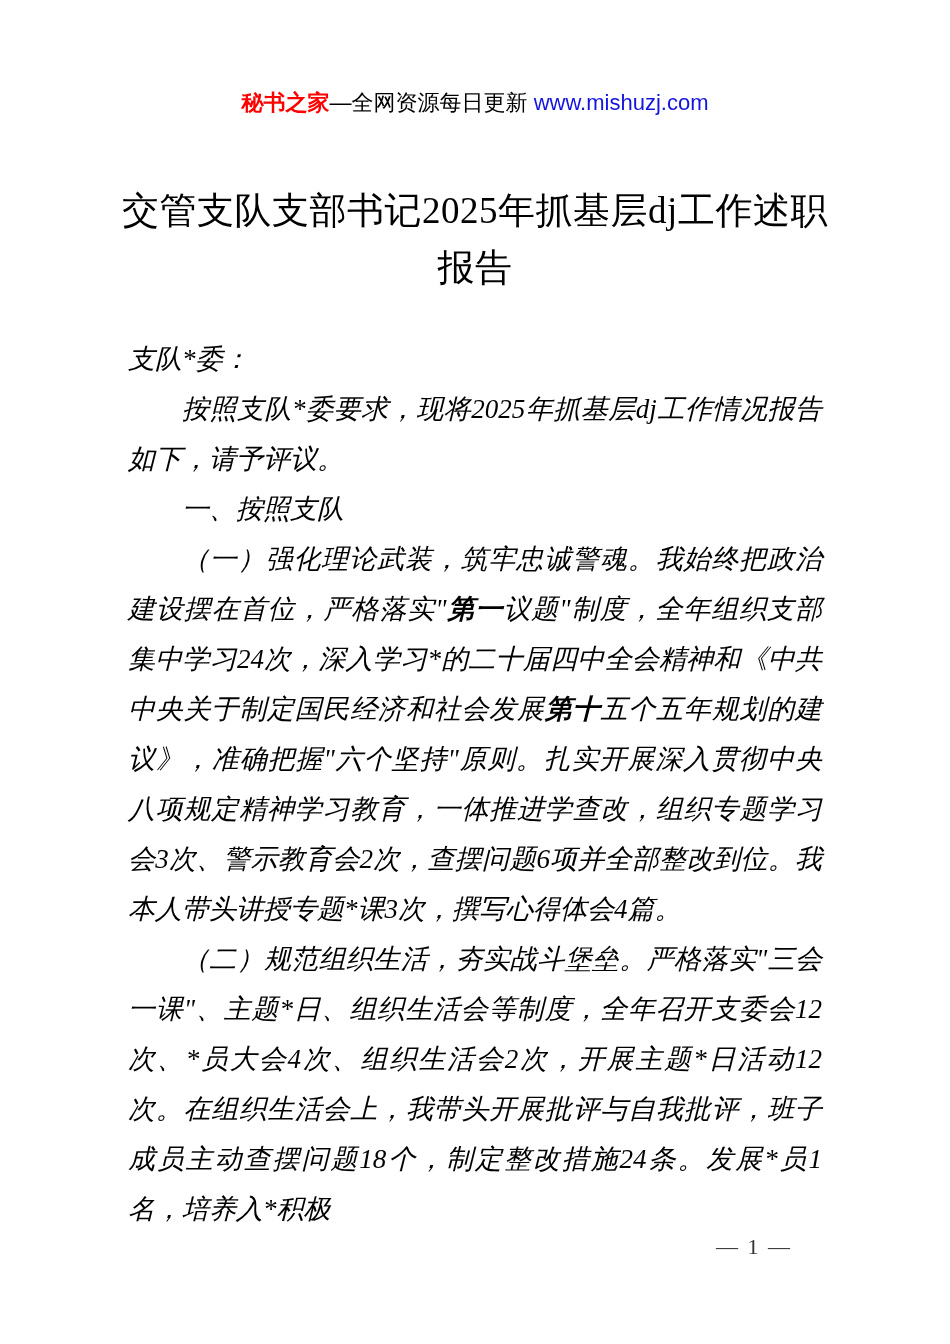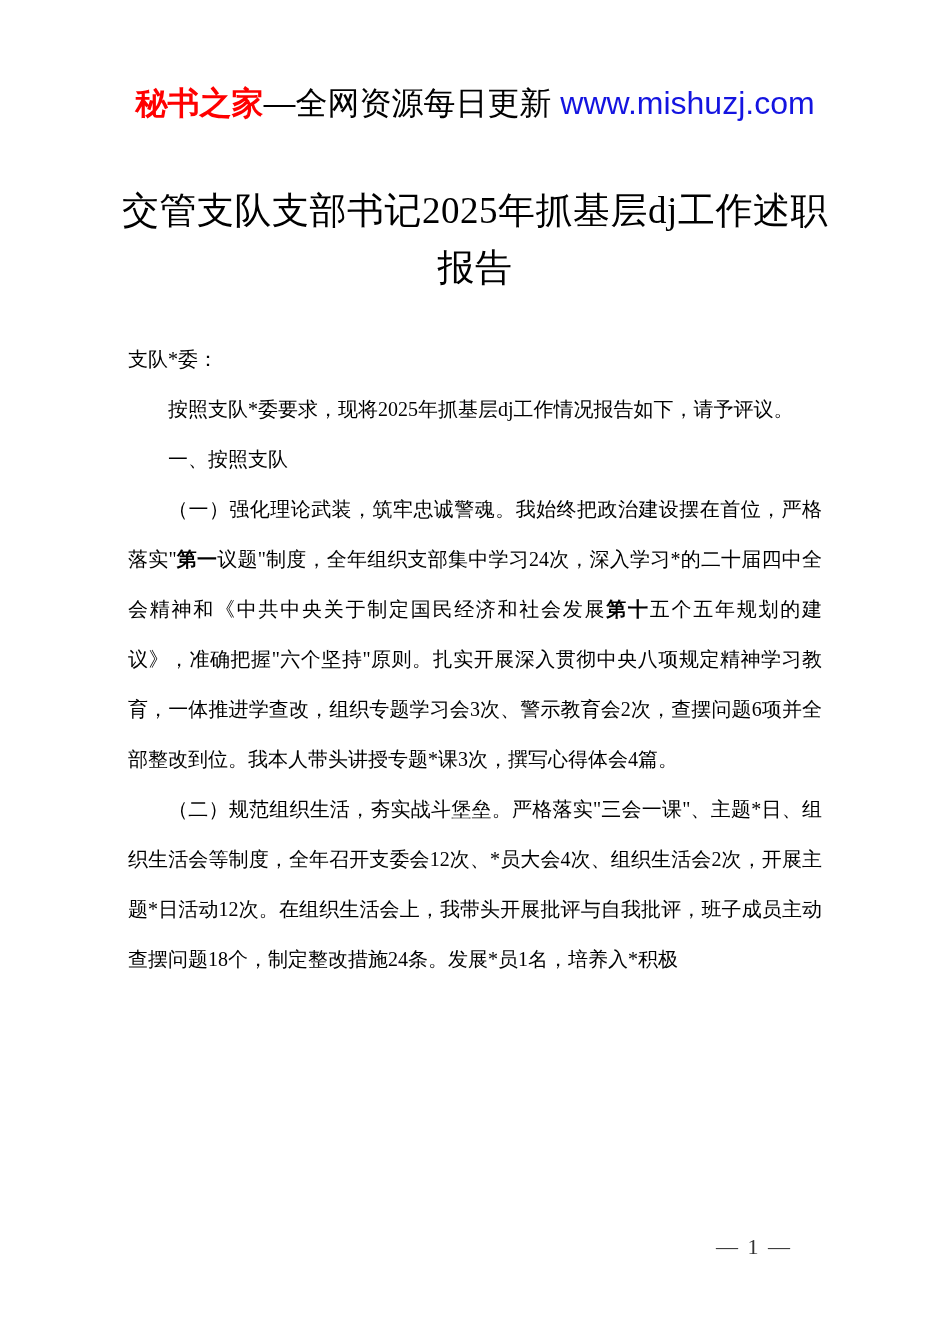--- a/index.html
+++ b/index.html
@@ -17,21 +17,21 @@
   }
   .page {
     position: relative;
     width: 950px;
     height: 1344px;
   }
   
   .site-header {
     padding-top: 83px;
     text-align: center;
-    font-size: 32px;
+    font-size: 22px;
     line-height: 40px;
     white-space: nowrap;
   }
   .site-name {
     color: #ff0000;
     font-weight: bold;
     font-family: "Liberation Sans", sans-serif;
   }
   .site-tagline {
     color: #000000;
@@ -47,23 +47,24 @@
     margin: 59px 122px 0 122px;
     font-size: 37px;
     line-height: 57px;
     font-weight: 500;
     text-align: center;
     letter-spacing: 0.5px;
   }
   
   .doc-body {
     margin: 38px 128px 0 128px;
-    font-size: 20px;
+    font-size: 27px;
     line-height: 50px;
     text-align: justify;
+    font-style: italic;
   }
   .doc-body p {
     margin: 0;
     padding: 0;
   }
   .doc-body p.indent {
     text-indent: 2em;
   }
   .doc-body b {
     font-weight: bold;

